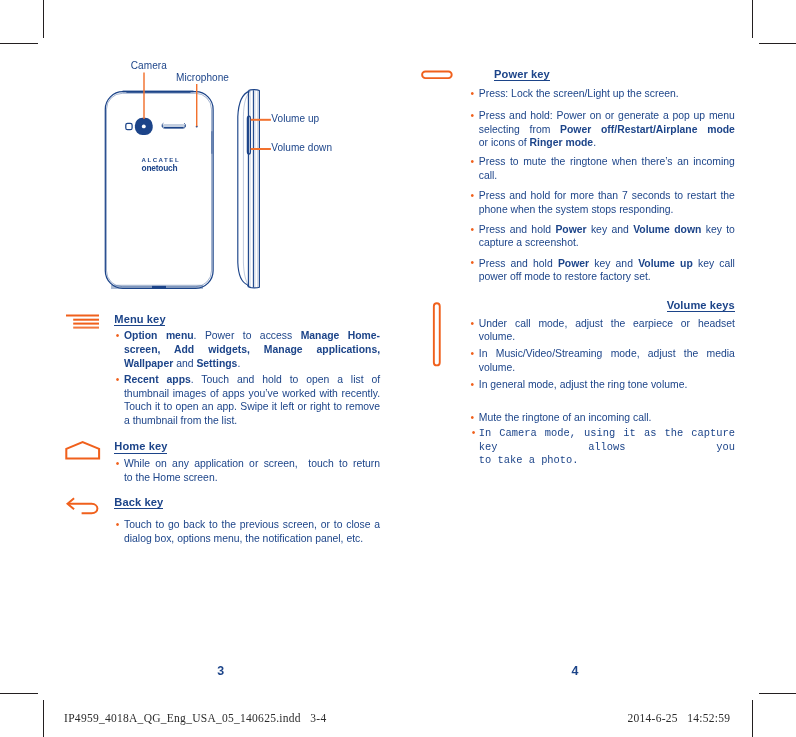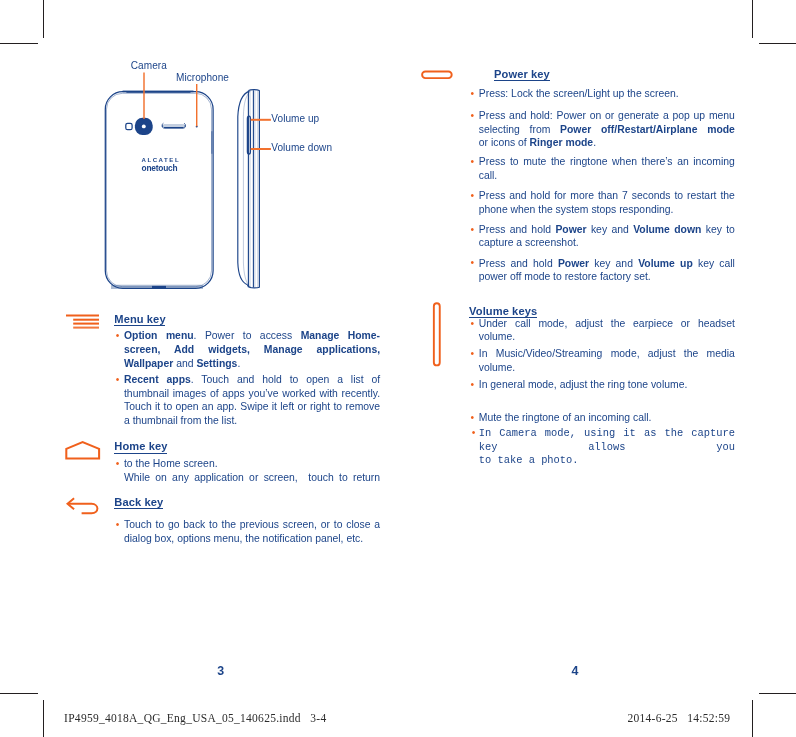--- a/index.html
+++ b/index.html
@@ -148,22 +148,22 @@
         <div class="ln lastln"><b>Wallpaper</b><span> and </span><b>Settings</b><span>.</span></div>
       </div>
       <div class="li" style="top: 60.16px;">
         <div class="ln"><b>Recent apps</b><span>. Touch and hold to open a list of</span></div>
         <div class="ln"><span>thumbnail images of apps you’ve worked with recently.</span></div>
         <div class="ln"><span>Touch it to open an app. Swipe it left or right to remove</span></div>
         <div class="ln lastln"><span>a thumbnail from the list.</span></div>
       </div>
       <div class="hdwrap" style="top: 127.3px;"><div class="hd">Home key</div></div>
       <div class="li" style="top: 144.3px;">
+        <div class="ln"><span>While on any application or screen,  touch to return</span></div>
         <div class="ln lastln"><span>to the Home screen.</span></div>
-        <div class="ln"><span>While on any application or screen,  touch to return</span></div>
       </div>
       <div class="hdwrap" style="top: 182.6px;"><div class="hd">Back key</div></div>
       <div class="li" style="top: 205px;">
         <div class="ln"><span>Touch to go back to the previous screen, or to close a</span></div>
         <div class="ln lastln"><span>dialog box, options menu, the notification panel, etc.</span></div>
       </div>
     </div>
 
   <svg class="icon" style="left:420px;top:68px;" width="36" height="14" viewBox="0 0 36 14">
     <rect x="2.1" y="3.5" width="29.6" height="6.6" rx="3.3" fill="none" stroke="#f0601c" stroke-width="1.9"></rect>
@@ -192,21 +192,21 @@
         <div class="ln lastln"><span>phone when the system stops responding.</span></div>
       </div>
       <div class="li" style="top: 154.72px;">
         <div class="ln"><span>Press and hold </span><b>Power</b><span> key and </span><b>Volume down</b><span> key to</span></div>
         <div class="ln lastln"><span>capture a screenshot.</span></div>
       </div>
       <div class="li" style="top: 188.55px;">
         <div class="ln"><span>Press and hold </span><b>Power</b><span> key and </span><b>Volume up</b><span> key call</span></div>
         <div class="ln lastln"><span>power off mode to restore factory set.</span></div>
       </div>
-      <div class="hdwrap" style="top: 237px;"><div class="hd">Volume keys</div></div>
+      <div class="hdwrap" style="top: 231px; text-align: right;"><div class="hd">Volume keys</div></div>
       <div class="li" style="top: 248.7px;">
         <div class="ln"><span>Under call mode, adjust the earpiece or headset</span></div>
         <div class="ln lastln"><span>volume.</span></div>
       </div>
       <div class="li" style="top: 279.23px;">
         <div class="ln"><span>In Music/Video/Streaming mode, adjust the media</span></div>
         <div class="ln lastln"><span>volume.</span></div>
       </div>
       <div class="li" style="top: 309.76px;">
         <div class="ln lastln"><span>In general mode, adjust the ring tone volume.</span></div>

